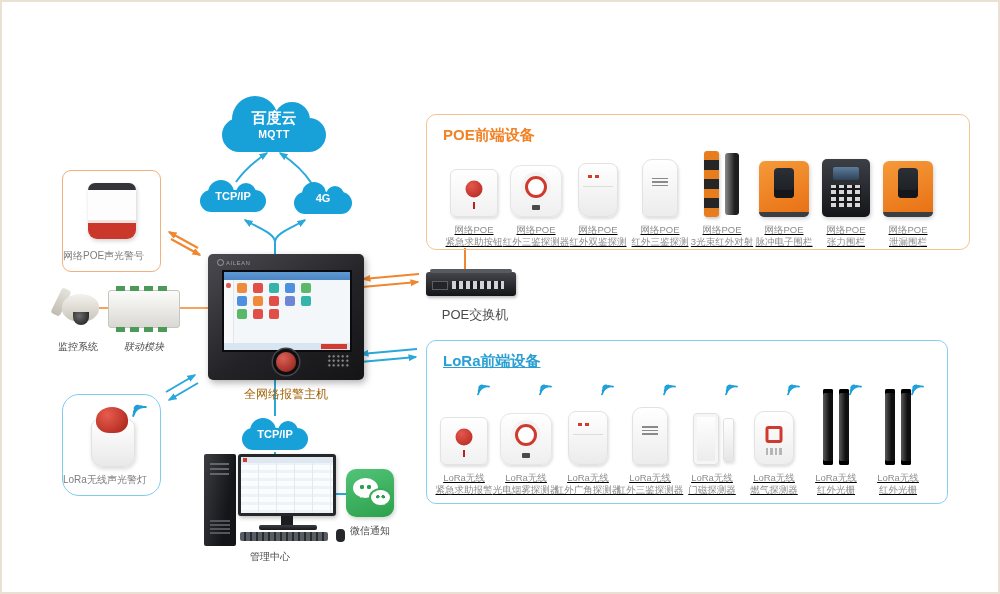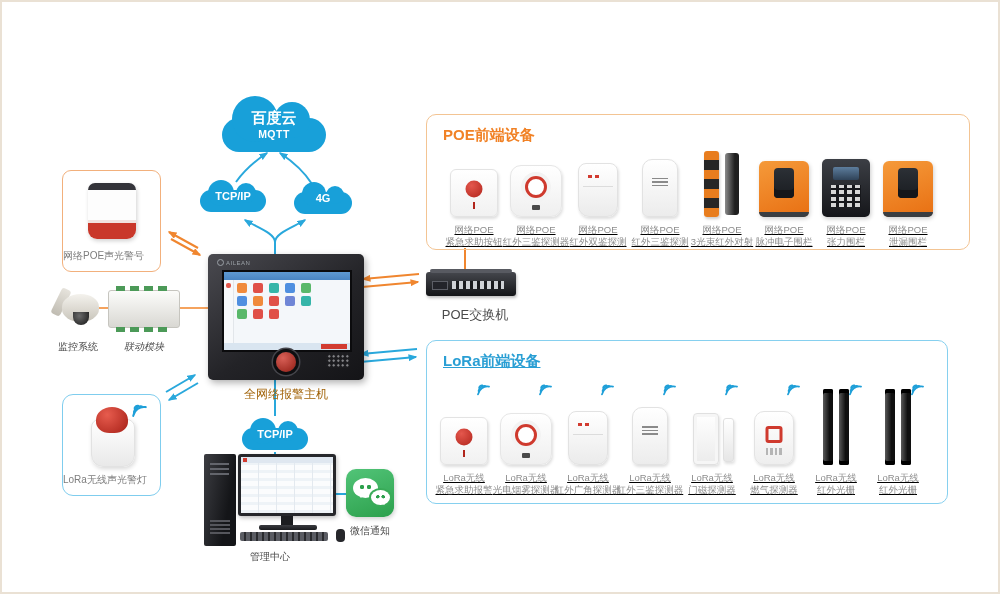--- a/index.html
+++ b/index.html
@@ -14,21 +14,21 @@
   .title{position:absolute;left:55px;top:24px;font-size:22px;font-weight:bold;color:#5b5b5b;letter-spacing:1px;}
 
   
   .cloud{position:absolute;}
   .cloud .p{position:absolute;background:#18a0d9;border-radius:50%;}
   .cloud .base{border-radius:20px;bottom:0;left:0;}
   .cloud-txt{position:absolute;width:100%;text-align:center;color:#fff;font-weight:bold;z-index:2;}
 
   
   .obox{position:absolute;border:1.5px solid #f2b07c;border-radius:9px;background:#fff;}
-  .bbox{position:absolute;border:1.5px solid #7fcdee;border-radius:11px;background:#fff;}
+  .bbox{position:absolute;border:1.5px solid #7fcdee;border-radius:17px;background:#fff;}
   .boxlbl{position:absolute;left:0;right:0;bottom:8px;text-align:left;font-size:10px;color:#7d7d7d;}
 
   
   .i-siren-poe{position:absolute;left:50%;top:12px;transform:translateX(-50%);width:48px;height:56px;
     border-radius:7px 7px 9px 9px;box-shadow:1px 2px 4px rgba(0,0,0,.18);
     background:linear-gradient(180deg,#34343a 0 12%,#fdfdfd 12% 66%,#f1e3df 66% 71%,#c9382b 71% 100%);}
   
   .i-siren-lora{position:absolute;left:50%;top:12px;transform:translateX(-50%);width:42px;height:60px;}
   .i-siren-lora::after{content:'';position:absolute;left:0;bottom:0;width:42px;height:46px;
     background:linear-gradient(#ffffff,#e9e9e9);border:1px solid #e2e2e2;border-radius:8px 8px 12px 12px;box-shadow:1px 2px 4px rgba(0,0,0,.15);}

